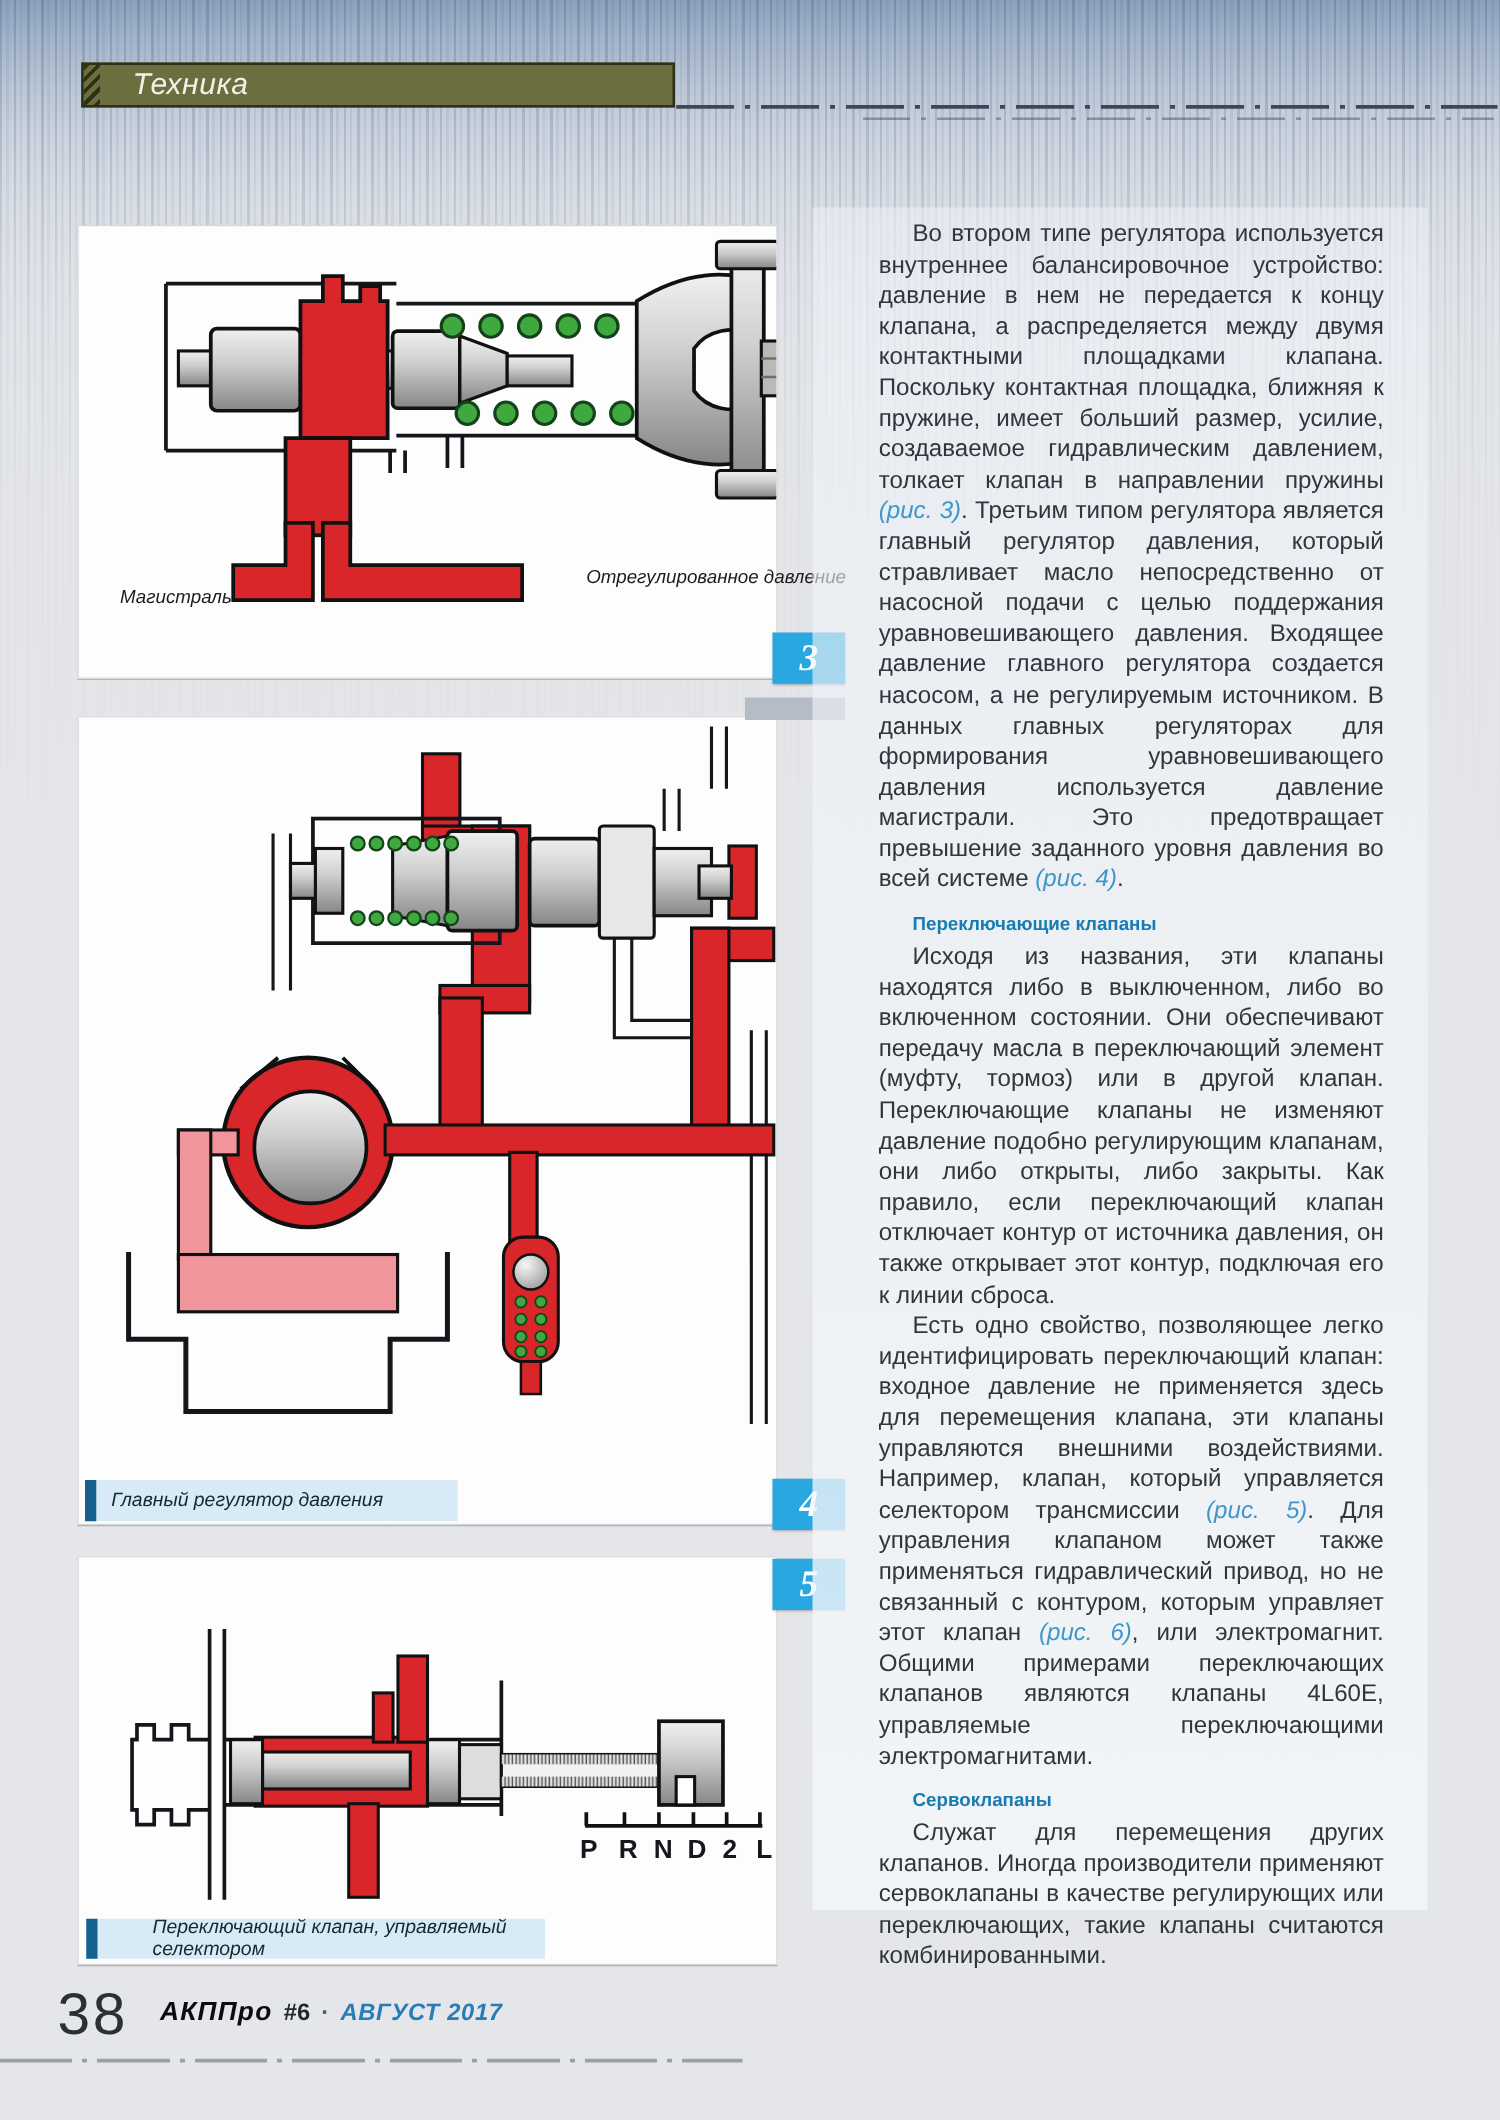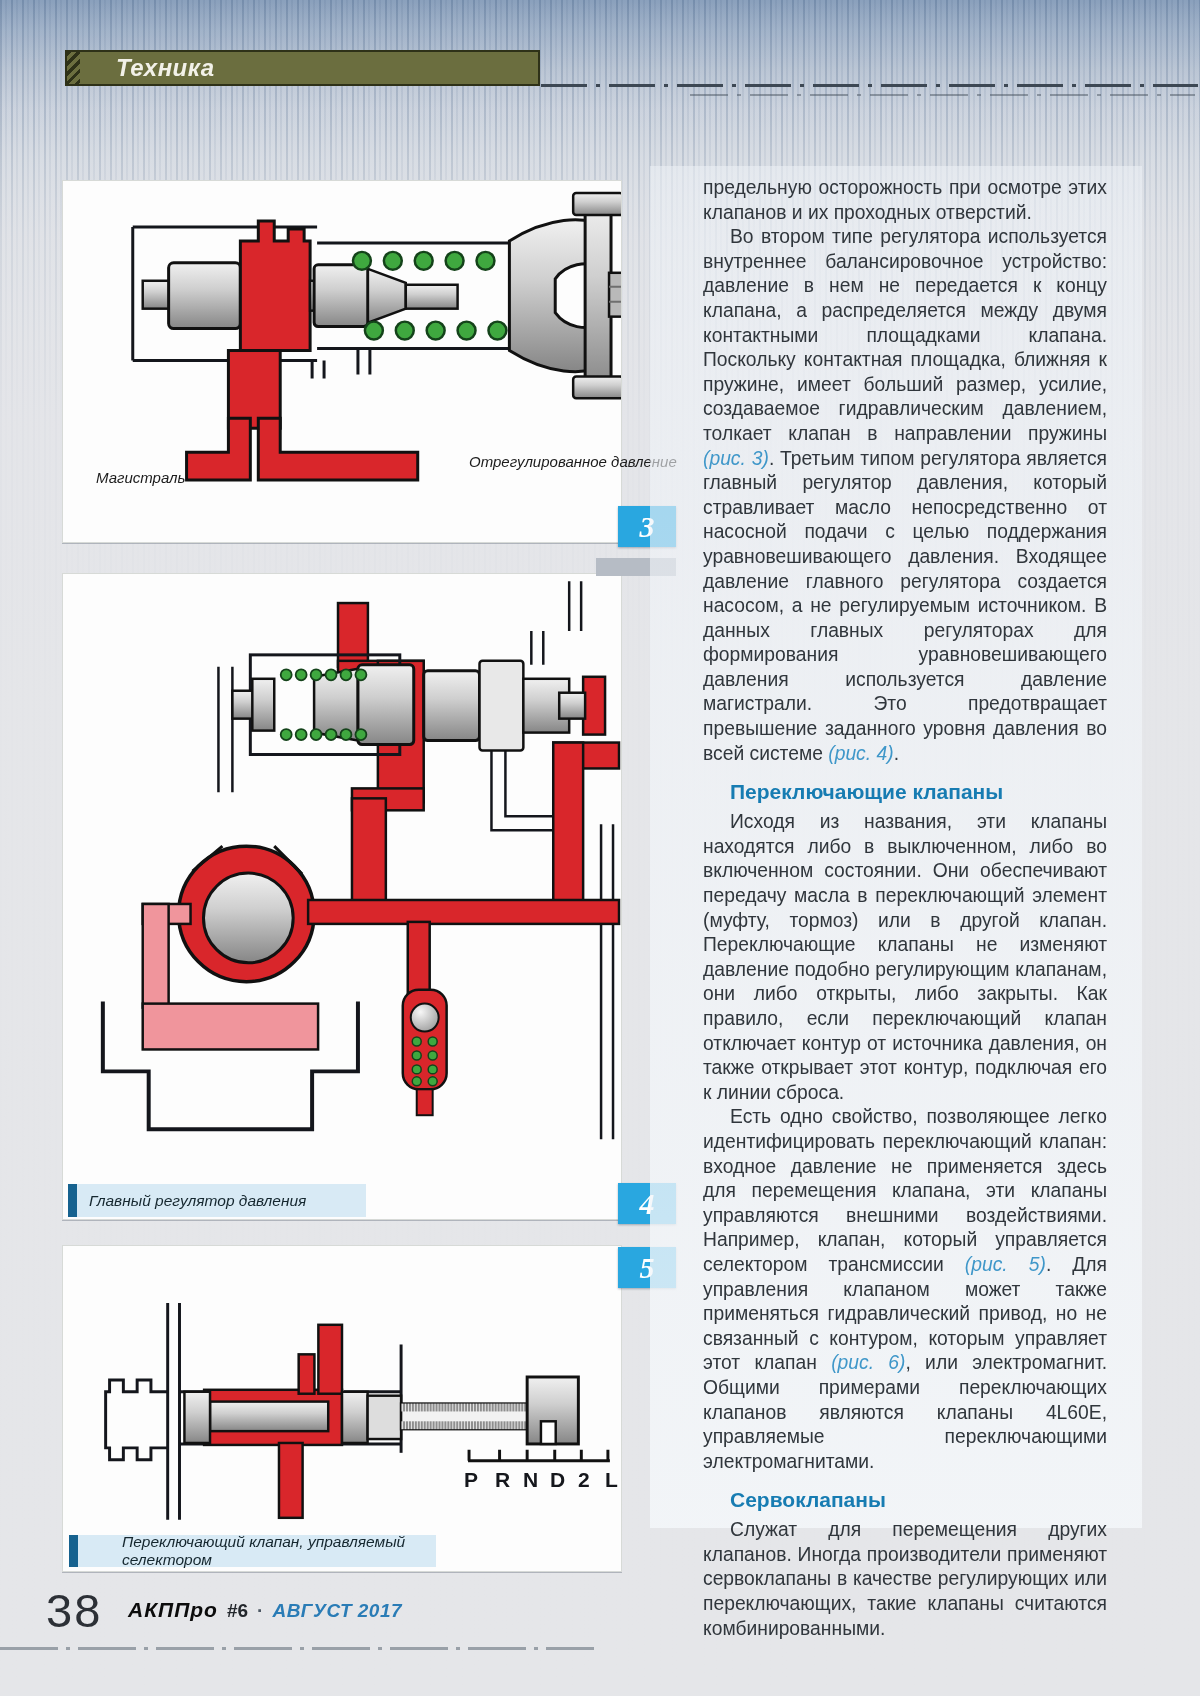--- a/index.html
+++ b/index.html
@@ -8,21 +8,21 @@
     background:linear-gradient(180deg,#8aa0bc 0px,#9fb1c8 30px,#b7c3d3 70px,#c9d1dd 110px,#d4dae2 160px,#dde0e6 230px,#e2e4e8 330px,#e4e5e8 60%,#e1e2e6 100%);}
   .bg-streaks{position:absolute;inset:0;
     background:repeating-linear-gradient(90deg, rgba(44,74,114,.22) 0 2px, rgba(255,255,255,0) 2px 5px, rgba(80,105,140,.13) 5px 7px, rgba(255,255,255,0) 7px 11px);}
   .bg-fade{position:absolute;inset:0;
     background:linear-gradient(180deg, rgba(226,228,232,0) 0px, rgba(226,228,232,.15) 120px, rgba(226,228,232,.6) 240px, rgba(228,229,233,.9) 420px, rgba(229,230,233,.97) 700px, rgba(229,230,233,1) 100%);}
 
   
   .banner{position:absolute;left:65px;top:50px;width:475px;height:36px;background:#6b6e3f;
     border:2px solid #2e3118;box-sizing:border-box;display:flex;align-items:center;}
   .hatch{width:13px;height:100%;background:repeating-linear-gradient(135deg,#2e3118 0 3px,#6b6e3f 3px 7px);}
-  .banner-text{margin-left:36px;font-style:italic;font-weight:bold;font-size:24px;color:#f2f1e8;letter-spacing:.5px;}
+  .banner-text{margin-left:26px;font-style:italic;font-weight:normal;font-size:24px;color:#f2f1e8;letter-spacing:.5px;}
   .dashline{position:absolute;height:3px;}
   .dl-top1{left:541px;top:84px;width:657px;
     background:repeating-linear-gradient(90deg,#3d4854 0 46px,transparent 46px 55px,#3d4854 55px 59px,transparent 59px 68px);}
   .dl-top2{left:690px;top:94px;width:505px;height:2px;opacity:.45;
     background:repeating-linear-gradient(90deg,#3d4854 0 38px,transparent 38px 47px,#3d4854 47px 51px,transparent 51px 60px);}
   .dl-bottom{left:0;top:1647px;width:594px;
     background:repeating-linear-gradient(90deg,#99a0a8 0 58px,transparent 58px 66px,#99a0a8 66px 70px,transparent 70px 78px);}
 
   
   .figbox{position:absolute;left:62px;width:560px;background:#fdfdfd;border:1px solid #d7dad7;
@@ -46,21 +46,21 @@
     display:flex;align-items:center;justify-content:center;box-shadow:0 1px 2px rgba(30,50,70,.35);}
   .b3{top:506px;} .b4{top:1183px;} .b5{top:1247px;}
   .badge-bar{position:absolute;left:596px;top:558px;width:80px;height:18px;background:#b6bcc5;}
 
   
   .text-panel{position:absolute;left:650px;top:166px;width:492px;height:1362px;
     background:linear-gradient(180deg, rgba(238,242,247,.55), rgba(244,247,250,.85));}
   .article{position:absolute;left:703px;top:168px;width:404px;padding-top:8px;}
   .article p{margin:0;font-size:19.3px;line-height:24.6px;text-align:justify;color:#30363c;}
   .article p.ind{text-indent:27px;}
-  .article h3{margin:14px 0 6px 0;font-size:21px;font-weight:bold;color:#177cb2;text-indent:27px;}
+  .article h3{margin:14px 0 6px 0;font-size:15px;font-weight:bold;color:#177cb2;text-indent:27px;}
   .figref{color:#3f97c9;font-style:italic;}
 
   
   #selector-letters span{position:absolute;top:222px;font-weight:bold;font-size:21px;color:#15171c;}
 
   
   .pagenum{position:absolute;left:46px;top:1583px;font-size:47px;color:#2c3036;letter-spacing:2px;}
   .footer-line{position:absolute;left:128px;top:1598px;display:flex;align-items:baseline;gap:9px;}
   .mag{font-weight:bold;font-style:italic;font-size:21px;color:#0c0c0c;letter-spacing:1px;}
   .issue{font-weight:bold;font-size:19px;color:#23272c;}
@@ -283,21 +283,20 @@
 
   <div class="caption-strip cap4">
     <span>Главный регулятор давления</span>
   </div>
   <div class="caption-strip cap5">
     <span>Переключающий клапан, управляемый селектором</span>
   </div>
 
   <div class="text-panel"></div>
   <section class="article" id="article">
-      <p><span>предельную осторожность при осмотре этих клапанов и их проходных отверстий.</span></p>
       <p class="ind"><span>Во втором типе регулятора используется внутреннее балансировочное устройство: давление в нем не передается к концу клапана, а распределяется между двумя контактными площадками клапана. Поскольку контактная площадка, ближняя к пружине, имеет больший размер, усилие, создаваемое гидравлическим давлением, толкает клапан в направлении пружины </span><span class="figref">(рис. 3)</span><span>. Третьим типом регулятора является главный регулятор давления, который стравливает масло непосредственно от насосной подачи с целью поддержания уравновешивающего давления. Входящее давление главного регулятора создается насосом, а не регулируемым источником. В данных главных регуляторах для формирования уравновешивающего давления используется давление магистрали. Это предотвращает превышение заданного уровня давления во всей системе </span><span class="figref">(рис. 4)</span><span>.</span></p>
       <h3>Переключающие клапаны</h3>
       <p class="ind"><span>Исходя из названия, эти клапаны находятся либо в выключенном, либо во включенном состоянии. Они обеспечивают передачу масла в переключающий элемент (муфту, тормоз) или в другой клапан. Переключающие клапаны не изменяют давление подобно регулирующим клапанам, они либо открыты, либо закрыты. Как правило, если переключающий клапан отключает контур от источника давления, он также открывает этот контур, подключая его к линии сброса.</span></p>
       <p class="ind"><span>Есть одно свойство, позволяющее легко идентифицировать переключающий клапан: входное давление не применяется здесь для перемещения клапана, эти клапаны управляются внешними воздействиями. Например, клапан, который управляется селектором трансмиссии </span><span class="figref">(рис. 5)</span><span>. Для управления клапаном может также применяться гидравлический привод, но не связанный с контуром, которым управляет этот клапан </span><span class="figref">(рис. 6)</span><span>, или электромагнит. Общими примерами переключающих клапанов являются клапаны 4L60E, управляемые переключающими электромагнитами.</span></p>
       <h3>Сервоклапаны</h3>
       <p class="ind"><span>Служат для перемещения других клапанов. Иногда производители применяют сервоклапаны в качестве регулирующих или переключающих, такие клапаны считаются комбинированными.</span></p>
     </section>
 
   <div class="pagenum">38</div>
   <div class="footer-line">

